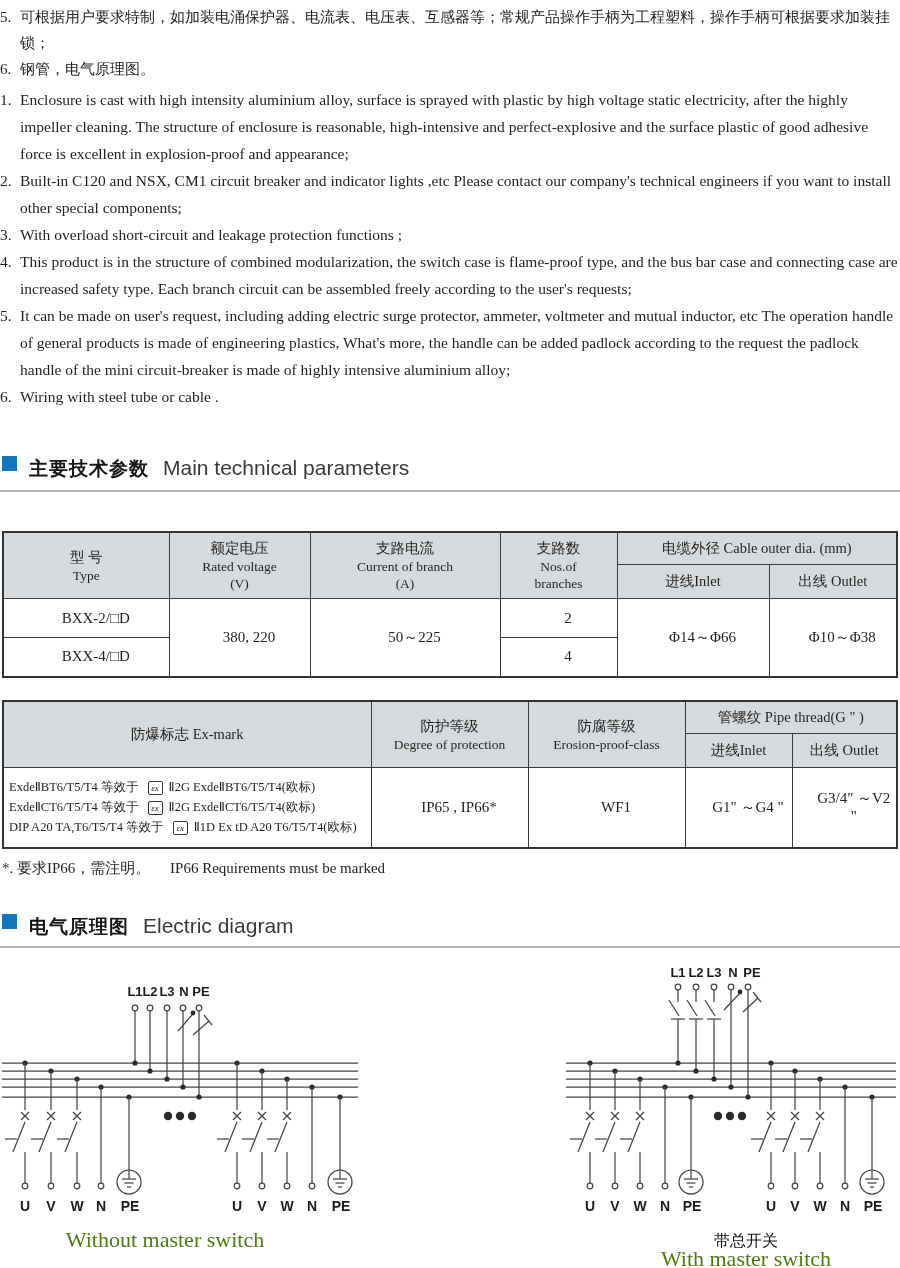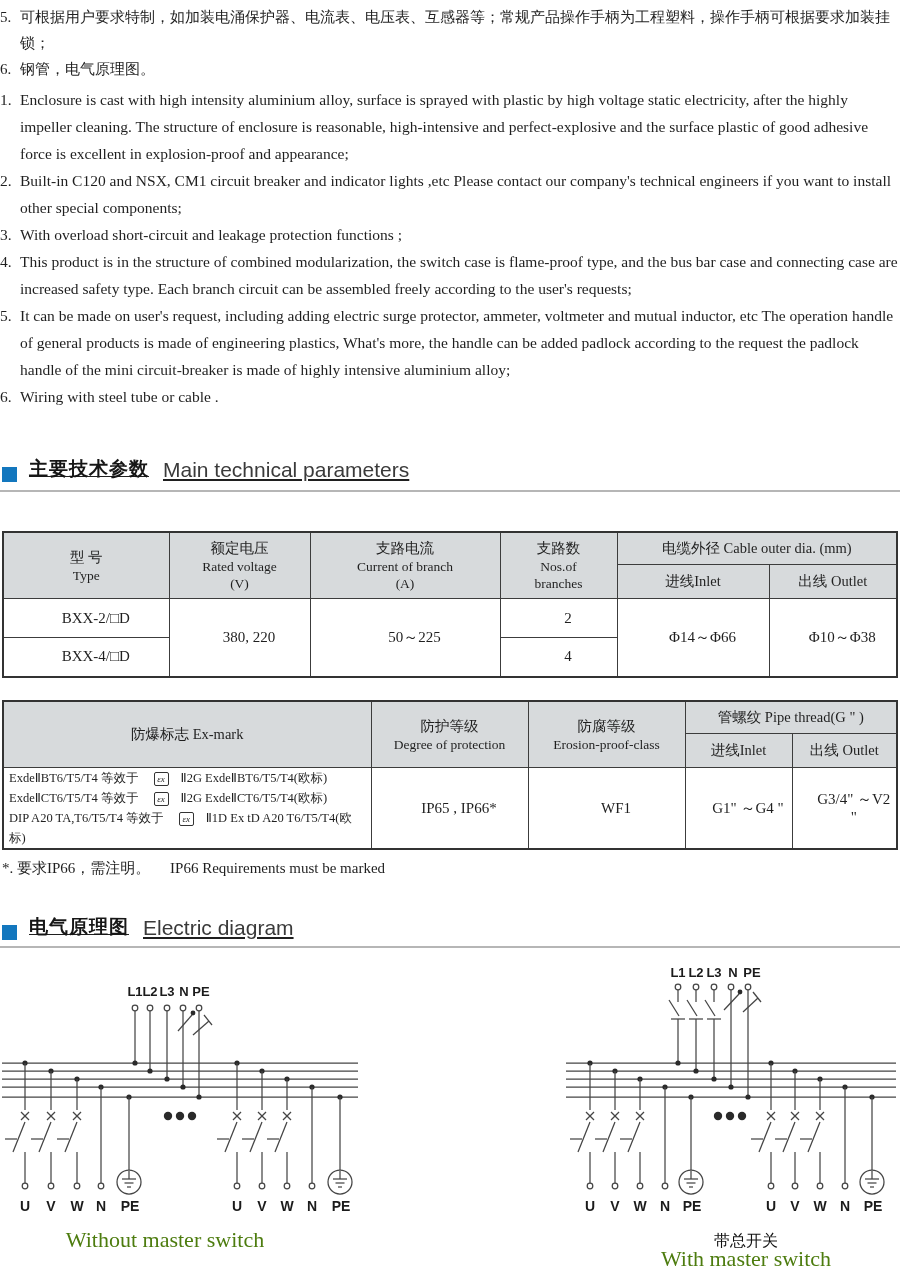--- a/index.html
+++ b/index.html
@@ -6,43 +6,43 @@
   .page{position:relative;width:900px;height:1268px;background:#fff;overflow:hidden;
         font-family:"Liberation Serif", serif;color:#1f1f1f;}
   
   .cn-notes{position:absolute;left:0;top:4px;width:898px;font-size:15px;line-height:26px;}
   .li{display:flex;}
   .li .num{flex:none;width:20px;}
   .li .txt{flex:1;}
   
   .en-list{position:absolute;left:0;top:86px;width:900px;font-size:15.5px;line-height:27px;}
   
-  .sec{position:absolute;left:2px;display:flex;align-items:flex-end;
-       font-family:"Liberation Sans", sans-serif;text-decoration:underline;}
+  .sec{position:absolute;left:2px;display:flex;align-items:flex-start;
+       font-family:"Liberation Sans", sans-serif;}
   .sq{width:15px;height:15px;background:#1377be;margin-right:12px;flex:none;}
   .sec-cn{font-weight:bold;font-size:19px;letter-spacing:1px;color:#161616;}
   .sec-en{font-size:21px;color:#3a3a3a;margin-left:14px;}
   .rule{position:absolute;left:0;width:900px;height:0;border-top:2px solid #b6b6b6;}
   
   table{position:absolute;left:2px;width:894px;border-collapse:collapse;table-layout:fixed;
         border:2px solid #333;}
   th,td{border:1px solid #3c3c3c;text-align:center;vertical-align:middle;padding:0 2px;}
   th{background:#d7dadc;font-weight:normal;}
   .h-cn{font-size:14.5px;line-height:19px;}
   .h-en{font-family:"Liberation Serif", serif;font-size:13.5px;line-height:17px;}
   td{font-size:15px;padding-left:21px;}
   .t1 thead tr.r1 th{height:31px;}
   .t1 thead tr.r2 th{height:33px;}
   .t1 tbody tr{height:39px;}
   .t2 thead tr.r1 th{height:31px;}
   .t2 thead tr.r2 th{height:33px;}
   .t2 tbody tr{height:80px;}
   .exmark{text-align:left;padding-left:5px;font-size:12.5px;line-height:20px;}
   .hex{display:inline-block;width:13px;height:12px;border:1px solid #333;border-radius:2px;
-       font-size:9px;line-height:12px;text-align:center;font-style:italic;margin:0 12px;
+       font-size:9px;line-height:12px;text-align:center;font-style:italic;margin:0 6px;
        vertical-align:0px;font-family:"Liberation Serif", serif;}
   
   .footnote{position:absolute;left:2px;top:859px;font-size:15px;}
   .footnote .en{margin-left:16px;}
   
   .dg{position:absolute;top:958px;stroke:#454545;stroke-width:1.25;fill:none;}
   .dg text{stroke:none;fill:#1b1b1b;font-family:"Liberation Sans", sans-serif;font-weight:bold;}
   .dg .lt{font-size:13px;}
   .dg .lb{font-size:14px;}
   .jd{fill:#2a2a2a;stroke:none;}

